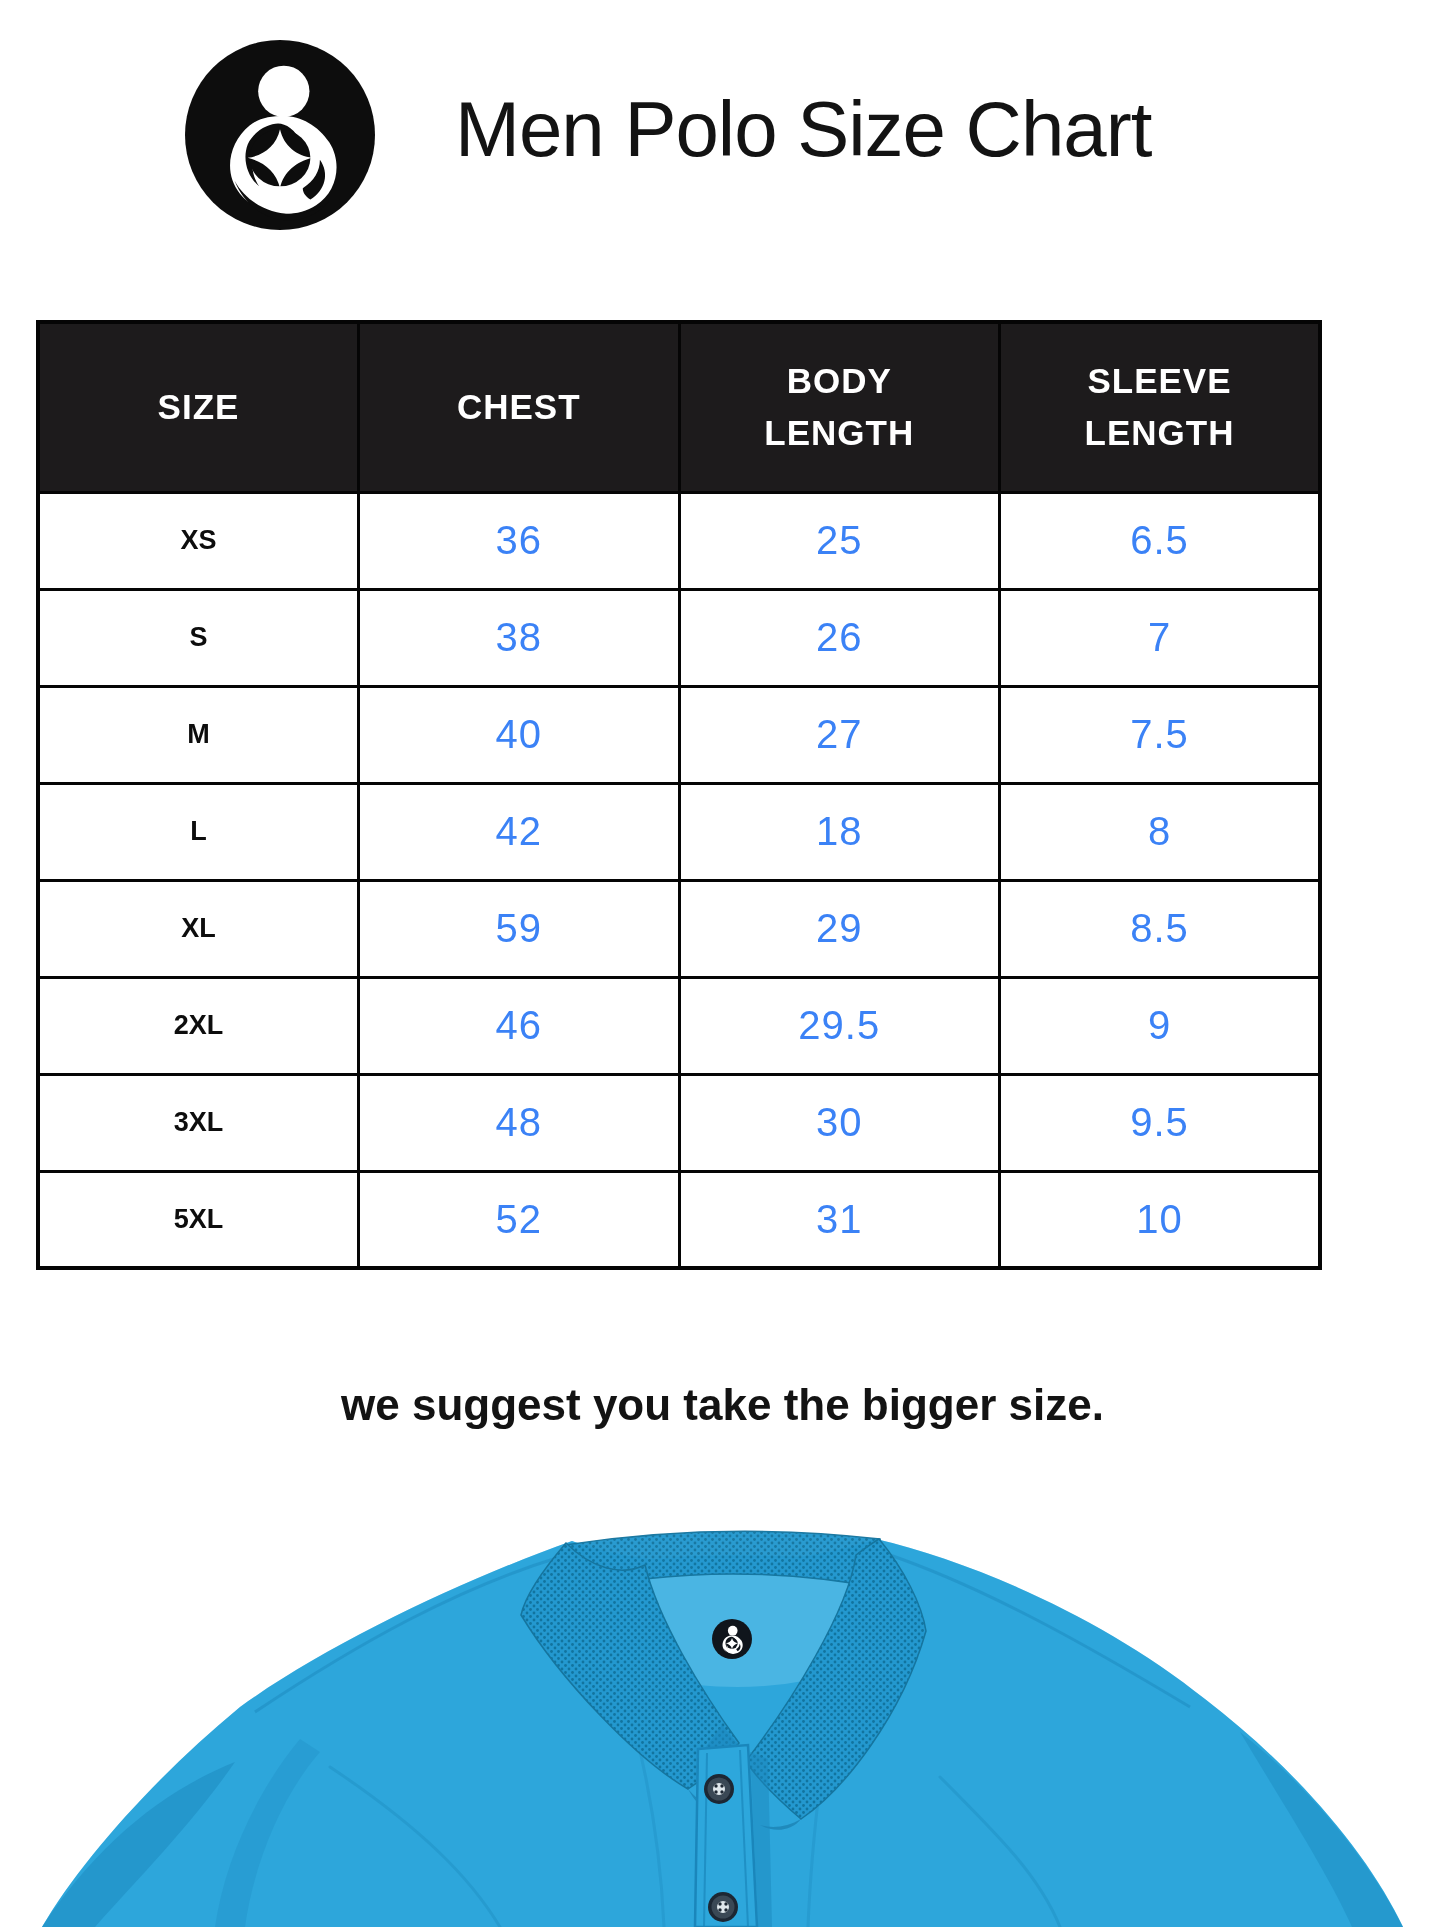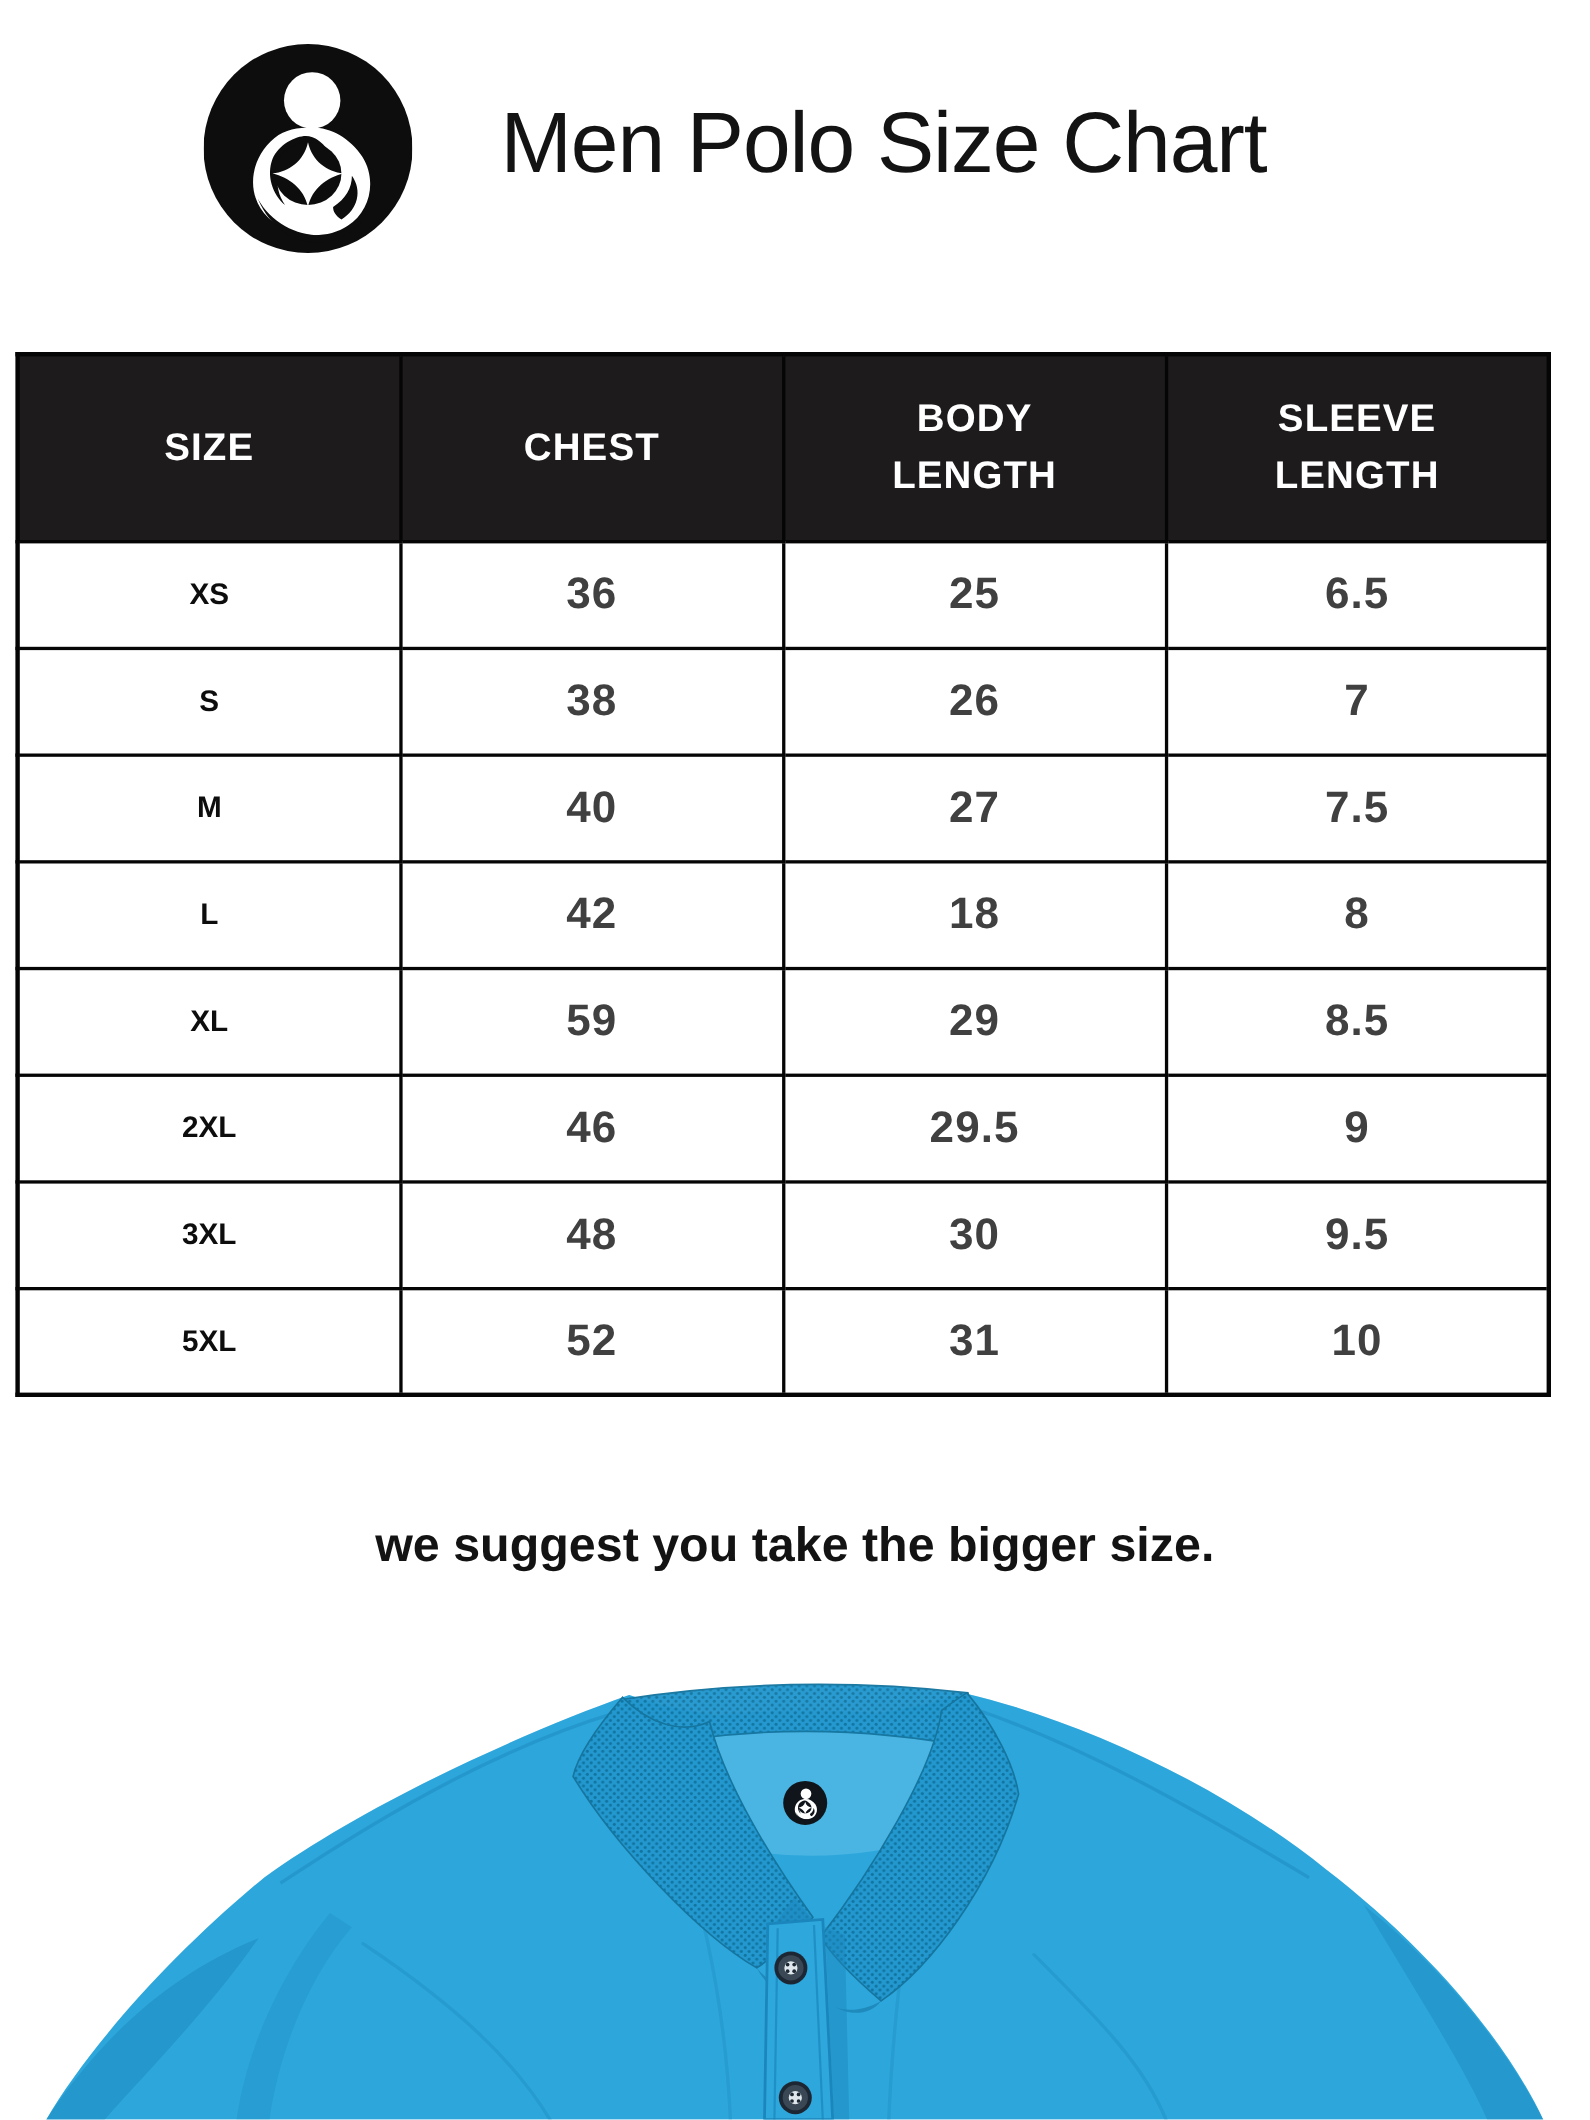--- a/index.html
+++ b/index.html
@@ -21,41 +21,41 @@
   }
   .page-title {
     position:absolute; left:455px; top:84px;
     font-size:78px; font-weight:400; letter-spacing:-1px;
     color:var(--ink,#131313);
     white-space:nowrap;
   }
 
   
   table.size-table {
-    position:absolute; left:14px; top:320px;
-    width:1396px;
+    position:absolute; left:36px; top:320px;
+    width:1286px;
     border-collapse:collapse;
     table-layout:fixed;
     border:4px solid var(--table-border,#050505);
   }
   table.size-table th, table.size-table td {
     border:3px solid var(--table-border,#050505);
     text-align:center; vertical-align:middle;
   }
   table.size-table thead th {
     height:170px;
     background:var(--table-header-bg,#1d1b1c);
     color:var(--table-header-text,#ffffff);
     font-size:35px; font-weight:700; letter-spacing:1px;
     line-height:1.5;
   }
   table.size-table thead th .wrap { display:inline-block; max-width:200px; }
   table.size-table tbody tr { height:97px; }
   td.cell-size { font-size:27px; font-weight:700; color:#0d0d0d; }
-  td.cell-num  { font-size:40px; font-weight:700; color:#404040; letter-spacing:1px; }
+  td.cell-num  { font-size:40px; font-weight:400; color:#3b82f6; letter-spacing:1px; }
 
   
   .note {
     position:absolute; left:0; top:1372px; width:1445px;
     text-align:center;
     font-size:44px; font-weight:700; line-height:1.5;
     color:var(--ink,#131313);
   }
 
   

